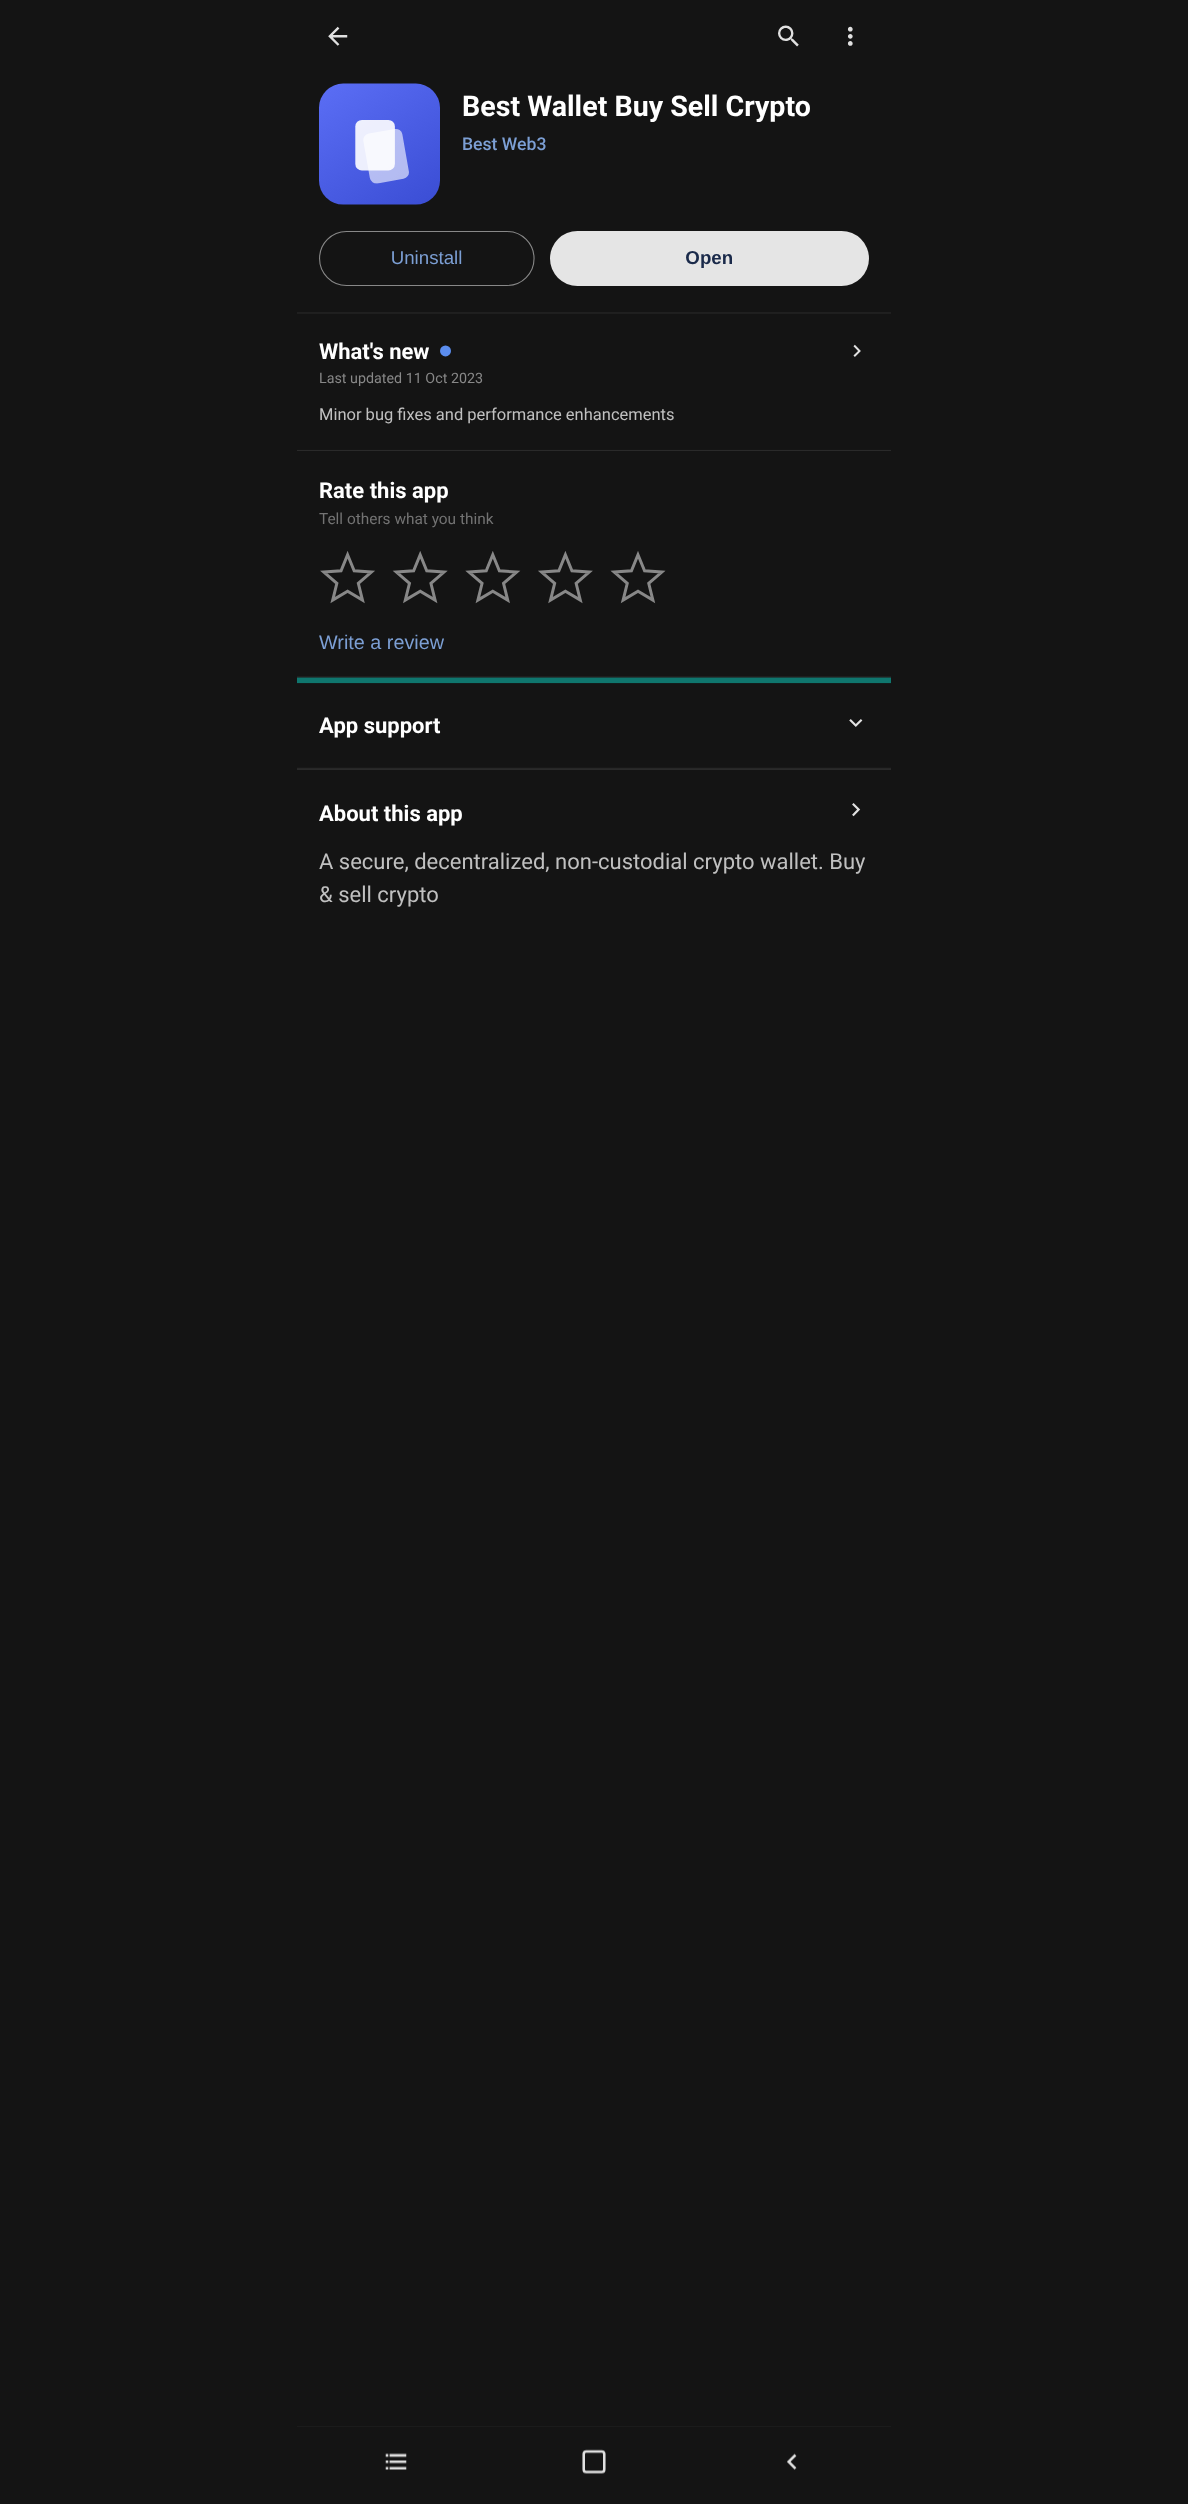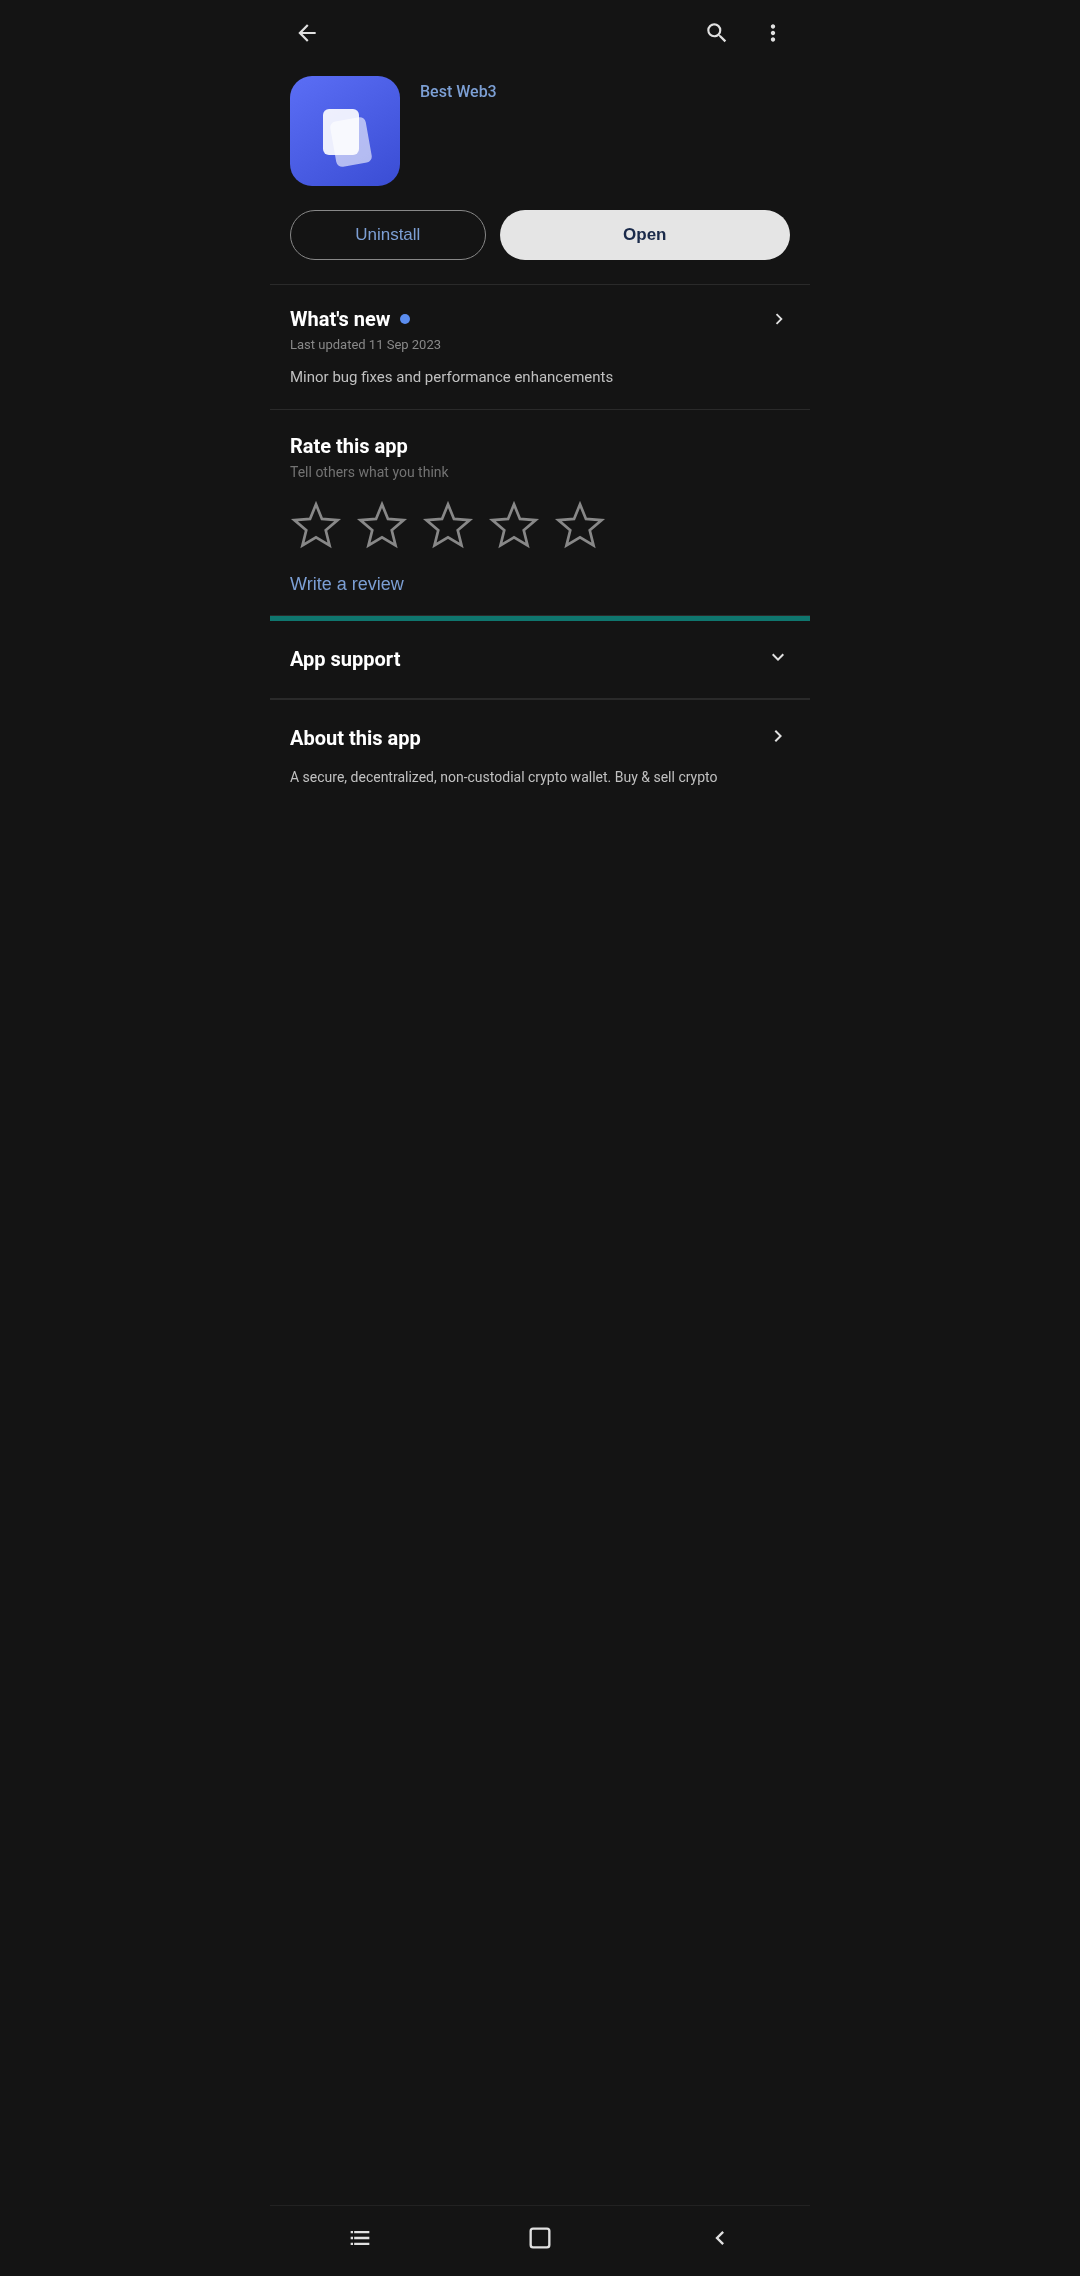--- a/index.html
+++ b/index.html
@@ -278,21 +278,21 @@
       padding-top: 14px;
     }
 
     .about-arrow {
       color: #e0e0e0;
       font-size: 22px;
       margin-top: 14px;
     }
 
     .about-desc {
-      font-size: 14px;
+      font-size: 20px;
       color: #c0c0c0;
       line-height: 1.5;
     }
 
     
     .bottom-nav {
       position: fixed;
       bottom: 0;
       left: 50%;
       transform: translateX(-50%);
@@ -351,20 +351,21 @@
 
     <svg class="app-icon-inner" viewBox="0 0 72 72">
 
       <g transform="translate(8, 4)">
         <rect x="6" y="10" width="36" height="46" rx="6" ry="6" fill="white" opacity="0.9"></rect>
         <rect x="16" y="20" width="36" height="46" rx="6" ry="6" fill="white" opacity="0.6" transform="rotate(-10, 34, 43)"></rect>
       </g>
     </svg>
   </div>
   <div class="app-info">
+    <div class="app-name">Best Wallet Buy Sell Crypto</div>
     <div class="app-developer">Best Web3</div>
   </div>
 </div>
 
 <div class="action-buttons">
   <button class="btn-uninstall">Uninstall</button>
   <button class="btn-open">Open</button>
 </div>
 
 <div class="divider"></div>
@@ -374,21 +375,21 @@
     <div class="section-title-row">
       <span class="section-title">What's new</span>
       <span class="blue-dot"></span>
     </div>
     <button class="arrow-btn">
       <svg width="22" height="22" viewBox="0 0 24 24" fill="#e0e0e0">
         <path d="M8.59 16.59L13.17 12 8.59 7.41 10 6l6 6-6 6z"></path>
       </svg>
     </button>
   </div>
-  <div class="last-updated">Last updated 11 Sep 2023</div>
+  <div class="last-updated">Last updated 11 Oct 2023</div>
   <div class="update-desc">Minor bug fixes and performance enhancements</div>
 </div>
 
 <div class="divider"></div>
 
 <div class="rate-section">
   <div class="rate-title">Rate this app</div>
   <div class="rate-subtitle">Tell others what you think</div>
   <div class="stars-row">
     <svg class="star" viewBox="0 0 48 48">

